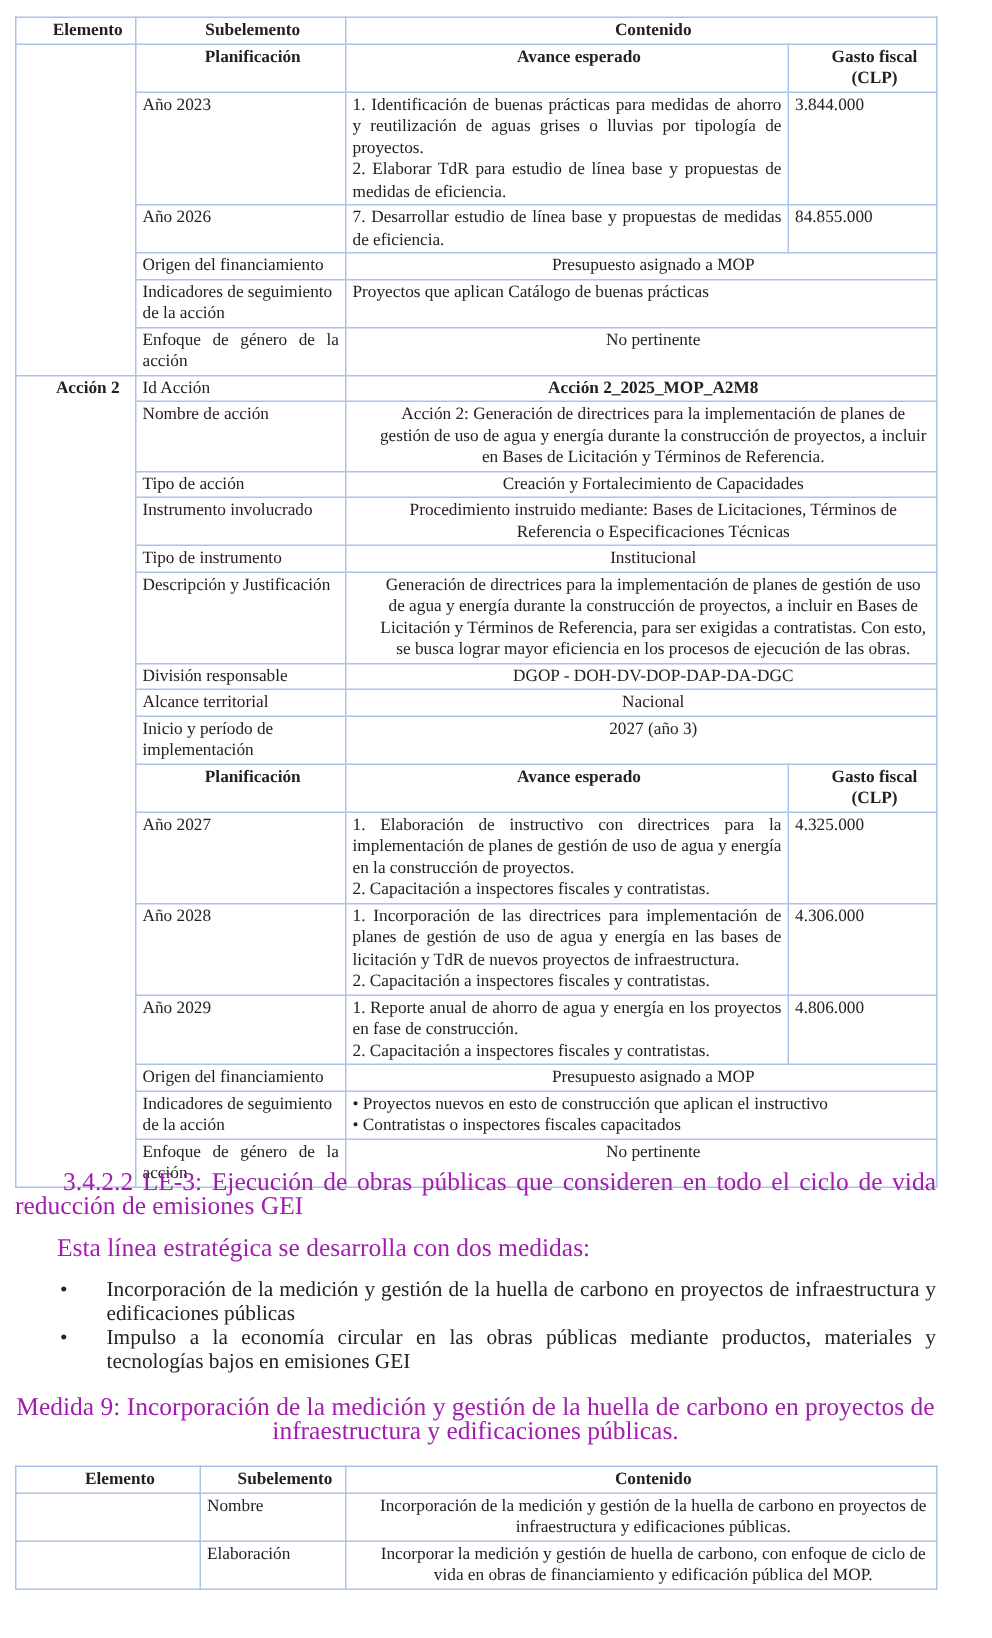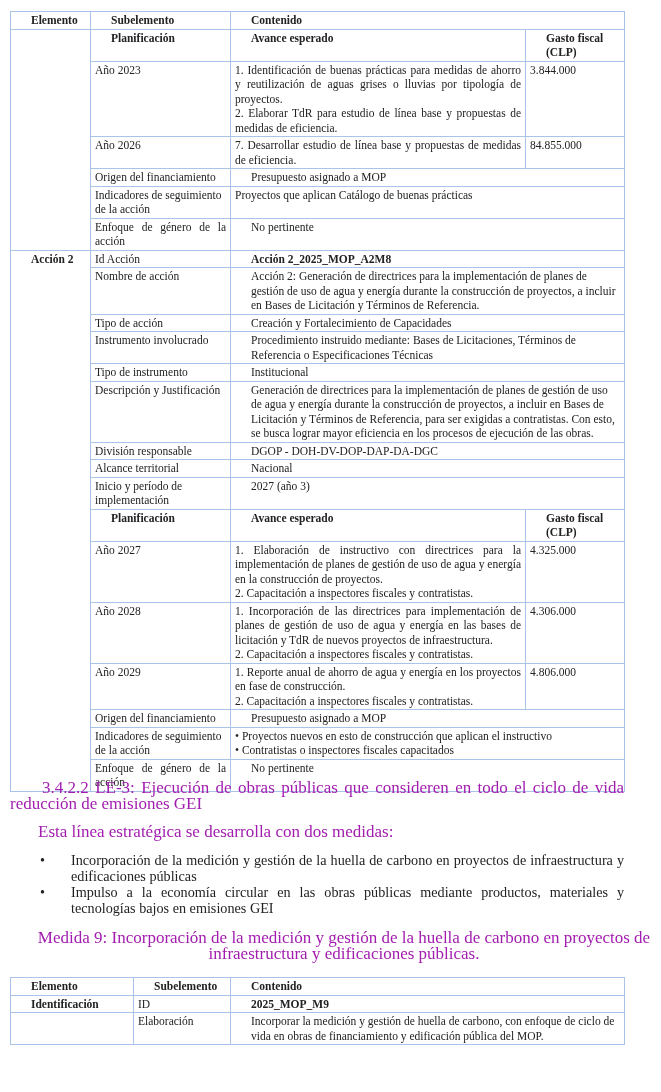--- a/index.html
+++ b/index.html
@@ -1,32 +1,32 @@
 <!DOCTYPE html>
 <html><head>
 <meta charset="utf-8">
 <style>
   html, body { margin: 0; padding: 0; background: #ffffff; }
   body { width: 661px; height: 1092px; overflow: hidden; position: relative;
          font-family: "Liberation Serif", serif; color: #222; font-size: 11.5px; }
   table { border-collapse: collapse; position: absolute; left: 10px; table-layout: fixed; }
   td, th { border: 1px solid #a9c4e8; padding: 1px 4px 1px 4px; vertical-align: top; line-height: 14.5px; font-weight: normal; }
   th, .b { font-weight: bold; }
-  .c { text-align: left; padding-left: 20px; }
+  .c { text-align: center; padding-left: 20px; }
   .r { text-align: left; }
   .j { text-align: justify; }
   #t1 { top: 11px; width: 614px; }
   #t2 { top: 977px; width: 614px; }
   .prose { position: absolute; left: 10px; width: 614px; font-size: 17px; line-height: 16px; color: #a21caf; }
   .p-heading { top: 780px; text-indent: 32px; text-align: justify; }
   .p-intro { top: 824px; left: 38px; }
   .blist { position: absolute; top: 852px; left: 10px; width: 614px; margin: 0; padding: 0; list-style: none; font-size: 14.2px; line-height: 16px; }
   .blist li { position: relative; padding-left: 61px; text-align: justify; }
   .blist li .dot { position: absolute; left: 30px; top: 0; }
-  .p-medida { top: 930px; text-align: center; margin-left: 27px; }
+  .p-medida { top: 930px; text-align: center; }
   .line { display: block; }
 </style>
 </head>
 <body>
 
 <table id="t1">
   <colgroup>
       <col style="width:80px">
       <col style="width:140px">
       <col style="width:295px">
@@ -169,23 +169,23 @@
       <col style="width:97px">
       <col style="width:394px">
     </colgroup>
   <tbody>
       <tr>
     <th class="c">Elemento</th>
     <th class="c">Subelemento</th>
     <th class="c">Contenido</th>
   </tr>
   <tr>
-    <td class="c b">Identificación</td>
-    <td>ID</td>
-    <td class="c b">2025_MOP_M9</td>
+    <td></td>
+    <td>Nombre</td>
+    <td class="c">Incorporación de la medición y gestión de la huella de carbono en proyectos de infraestructura y edificaciones públicas.</td>
   </tr>
   <tr>
     <td></td>
     <td>Elaboración</td>
     <td class="c">Incorporar la medición y gestión de huella de carbono, con enfoque de ciclo de vida en obras de financiamiento y edificación pública del MOP.</td>
   </tr>
 </tbody>
   </table>
 
 </body></html>

